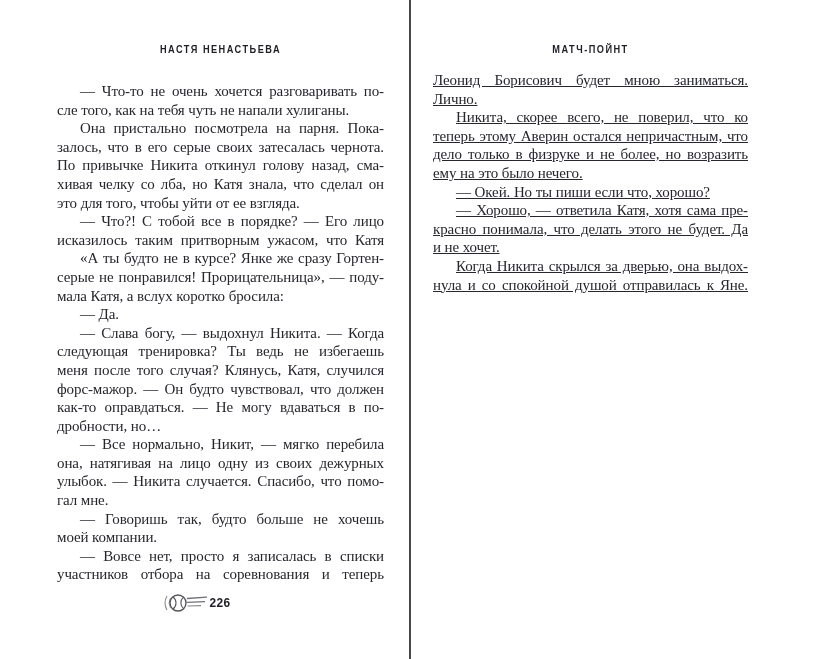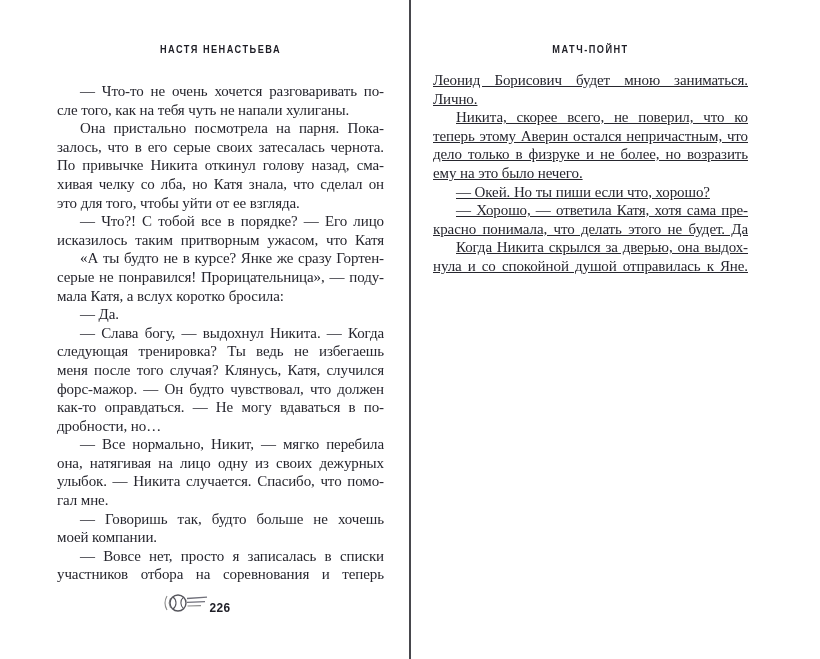--- a/index.html
+++ b/index.html
@@ -56,21 +56,21 @@
   }
   .line.fin { text-align-last: left; }
   .line.indent { text-indent: 23px; }
 
   .page-footer {
     position: absolute;
     left: 160px;
     top: 591px;
     height: 24px;
     display: flex;
-    align-items: flex-end;
+    align-items: center;
   }
   .page-footer svg { display: block; }
   .page-number {
     font-family: "Liberation Sans", sans-serif;
     font-weight: 700;
     font-size: 12.5px;
     letter-spacing: 0.4px;
     color: #202028;
     margin-left: 1px;
     transform: scaleX(0.95);
@@ -162,18 +162,19 @@
       <div class="line">теперь этому Аверин остался непричастным, что</div>
       <div class="line">дело только в физруке и не более, но возразить</div>
       <div class="line fin">ему на это было нечего.</div>
     </div>
     <div>
       <div class="line indent fin">— Окей. Но ты пиши если что, хорошо?</div>
     </div>
     <div>
       <div class="line indent">— Хорошо, — ответила Катя, хотя сама пре-</div>
       <div class="line">красно понимала, что делать этого не будет. Да</div>
+      <div class="line fin">и не хочет.</div>
     </div>
     <div>
       <div class="line indent">Когда Никита скрылся за дверью, она выдох-</div>
       <div class="line">нула и со спокойной душой отправилась к Яне.</div>
     </div>
   </div>
 
 </body></html>

